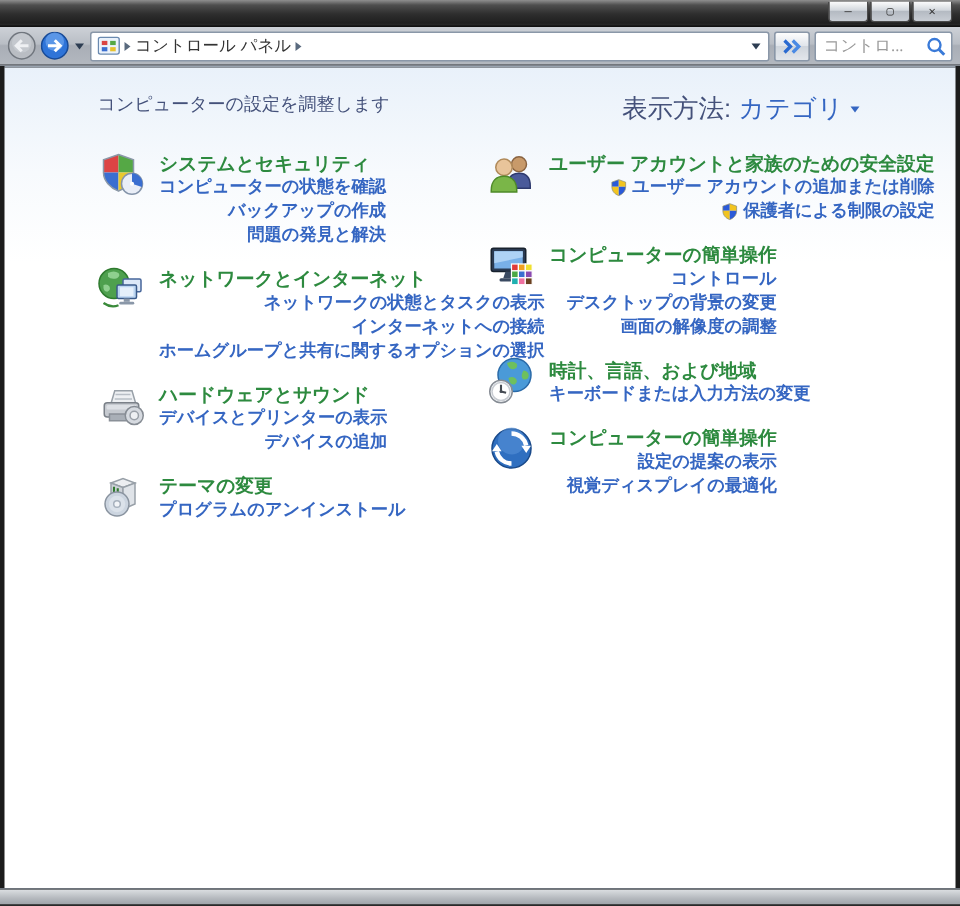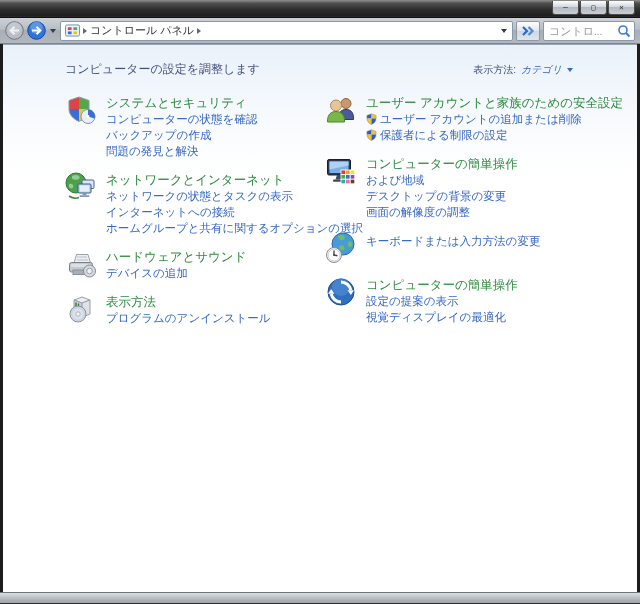--- a/index.html
+++ b/index.html
@@ -36,37 +36,37 @@
   .search { width:92px; height:20px; background:#fff; border:1px solid #8a97a8; border-radius:2px;
     display:flex; align-items:center; padding:0 3px 0 5px;font-family:Liberation Serif, serif; }
   .search input { flex:1; min-width:0; border:none; outline:none; font-size:11px; color:#444;
     font-family:inherit; background:transparent; }
   .search input::placeholder { color:#9a9a9a; }
 
   
   .content { position:absolute; top:44px; left:3px; right:3px; bottom:12px;
     background:linear-gradient(180deg,#e9f1fa 0%,#f7fafd 70px,#ffffff 130px);
     border-top:1px solid #9aa4b0; overflow:hidden; }
-  .page-header { display:flex; justify-content:space-between; align-items:center;
+  .page-header { display:flex; justify-content:space-between; align-items:flex-start;
     padding:16px 64px 0 62px; font-size:12px; color:#44517a; }
-  .view-by { display:flex; align-items:center; gap:5px; font-size:10px; }
-  .view-link { color:#3566c2; cursor:pointer;font-style:italic; }
+  .view-by { display:flex; align-items:center; gap:5px; font-size:17px; }
+  .view-link { color:#3566c2; cursor:pointer; }
   .view-tri { width:0; height:0; border-left:3.5px solid transparent; border-right:3.5px solid transparent;
     border-top:4px solid #3566c2; }
 
   .columns { display:flex; padding:16px 0 0 62px; }
   .col { width:260px; }
   .col.right { width:300px; }
   .group { display:flex; margin-bottom:12px; }
   .cat-icon { width:32px; height:32px; flex:0 0 auto; margin-right:9px; cursor:pointer; }
-  .group-text { padding-top:1px; }
+  .group-text { padding-top:1px;font-weight:bold; }
   .cat-title { display:block; font-size:12.5px; line-height:16px; color:#2d8a3f;
     white-space:nowrap; cursor:pointer; text-decoration:none; }
   .task-link { display:flex; align-items:center; gap:3px; font-size:11.5px; line-height:16px;
-    color:#3566c2; white-space:nowrap; cursor:pointer; text-decoration:none; }
+    color:#3566c2; white-space:nowrap; cursor:pointer; text-decoration:none;justify-content:flex-end; }
   .mini-shield { display:inline-flex; width:11px; height:12px; flex:0 0 auto; }
 
   
   .bottom-frame { position:absolute; left:0; right:0; bottom:0; height:12px;
     background:linear-gradient(180deg,#dcdfe2 0%,#b4b8bd 60%,#9ea3a9 100%);
     border-top:1px solid #6e747c; border-bottom:1px solid #2a2a2a; }
 </style>
 </head>
 <body>
 
@@ -192,36 +192,39 @@
     <path d="M12 9 H22 M11.5 12 H23" stroke="#b8bec6" stroke-width="1"></path>
     <rect x="4.5" y="14.5" width="23" height="9.5" rx="2" fill="#c6cad0" stroke="#7a8088"></rect>
     <rect x="6" y="16" width="20" height="3" rx="1" fill="#dde0e5"></rect>
     <rect x="8" y="22" width="14" height="4.5" fill="#a9afb7" stroke="#8a9098"></rect>
     <circle cx="24.5" cy="23" r="6" fill="#d6dae0" stroke="#868c94"></circle>
     <circle cx="24.5" cy="23" r="2.8" fill="#eef0f3" stroke="#9aa0a8"></circle>
   </svg></span>
             <div class="group-text">
               <a class="cat-title">ハードウェアとサウンド</a>
               <a class="task-link">
+                <span>デバイスとプリンターの表示</span>
+              </a>
+              <a class="task-link">
                 <span>デバイスの追加</span>
               </a>
             </div>
           </div>
           <div class="group">
             <span class="cat-icon"><svg width="32" height="32" viewBox="0 0 32 32">
     <path d="M9 7 L17 4 L25 7 L17 10 Z" fill="#eceef1" stroke="#98a0a8"></path>
     <path d="M9 7 V21 L17 24.5 V10 Z" fill="#cdd2d8" stroke="#98a0a8"></path>
     <path d="M25 7 V21 L17 24.5 V10 Z" fill="#dfe3e8" stroke="#98a0a8"></path>
     <path d="M11 9.5 v11 M13.5 10.5 v11" stroke="#2e7a2e" stroke-width="1.4"></path>
     <circle cx="13" cy="21" r="8" fill="#ccd5e0" stroke="#8a94a0"></circle>
     <circle cx="13" cy="21" r="5.5" fill="#dbe2ea"></circle>
     <circle cx="13" cy="21" r="2.2" fill="#f2f5f8" stroke="#a8b2be"></circle>
   </svg></span>
             <div class="group-text">
-              <a class="cat-title">表示方法</a>
+              <a class="cat-title">テーマの変更</a>
               <a class="task-link">
                 <span>プログラムのアンインストール</span>
               </a>
             </div>
           </div>
         </div>
       <div class="col right">
           <div class="group">
             <span class="cat-icon"><svg width="32" height="32" viewBox="0 0 32 32">
     <circle cx="21" cy="9.5" r="5" fill="#c89a6a" stroke="#8a6442"></circle>
@@ -272,40 +275,41 @@
       <rect x="20.6" y="19.6" width="4.6" height="4.6" fill="#3a6ed0"></rect>
       <rect x="25.2" y="19.6" width="4.6" height="4.6" fill="#8a4ab0"></rect>
       <rect x="16" y="24.2" width="4.6" height="4.6" fill="#20b0b0"></rect>
       <rect x="20.6" y="24.2" width="4.6" height="4.6" fill="#f070a0"></rect>
       <rect x="25.2" y="24.2" width="4.6" height="4.6" fill="#6a4020"></rect>
     </g>
   </svg></span>
             <div class="group-text">
               <a class="cat-title">コンピューターの簡単操作</a>
               <a class="task-link">
-                <span>および地域</span>
+                <span>コントロール</span>
               </a>
               <a class="task-link">
                 <span>デスクトップの背景の変更</span>
               </a>
               <a class="task-link">
                 <span>画面の解像度の調整</span>
               </a>
             </div>
           </div>
           <div class="group">
             <span class="cat-icon"><svg width="32" height="32" viewBox="0 0 32 32">
     <circle cx="18" cy="12" r="11" fill="#4a9ad8" stroke="#2a6aa8"></circle>
     <path d="M13 4 q4 -2 6.5 0.5 q1 2.5 -1.5 3.5 q-4 1 -5 -4 z M24 9 q3.5 0.5 3.5 3.5 q-0.5 3 -3.5 2.5 q-2.5 -2 0 -6 z M14 14 q3 -1.5 5 0.5 q1.5 2.5 -1 3.8 q-3.2 0.7 -4 -4.3 z" fill="#6ec05e"></path>
     <circle cx="9" cy="23" r="7.5" fill="#f4f6f8" stroke="#868c94"></circle>
     <circle cx="9" cy="23" r="6" fill="#ffffff" stroke="#c8ccd2"></circle>
     <path d="M9 23 V18.5 M9 23 L12.4 23.8" stroke="#444a52" stroke-width="1.4" fill="none"></path>
     <circle cx="9" cy="23" r="1" fill="#444a52"></circle>
   </svg></span>
             <div class="group-text">
+              <a class="cat-title">時計、言語、および地域</a>
               <a class="task-link">
                 <span>キーボードまたは入力方法の変更</span>
               </a>
             </div>
           </div>
           <div class="group">
             <span class="cat-icon"><svg width="32" height="32" viewBox="0 0 32 32">
     <circle cx="16" cy="16" r="13" fill="#2f6fc0" stroke="#1a4a8a"></circle>
     <circle cx="16" cy="11" r="9" fill="#5a94d8" opacity="0.55"></circle>
     <path d="M16 6 A10 10 0 0 1 25.8 14" stroke="#ffffff" stroke-width="3" fill="none"></path>

